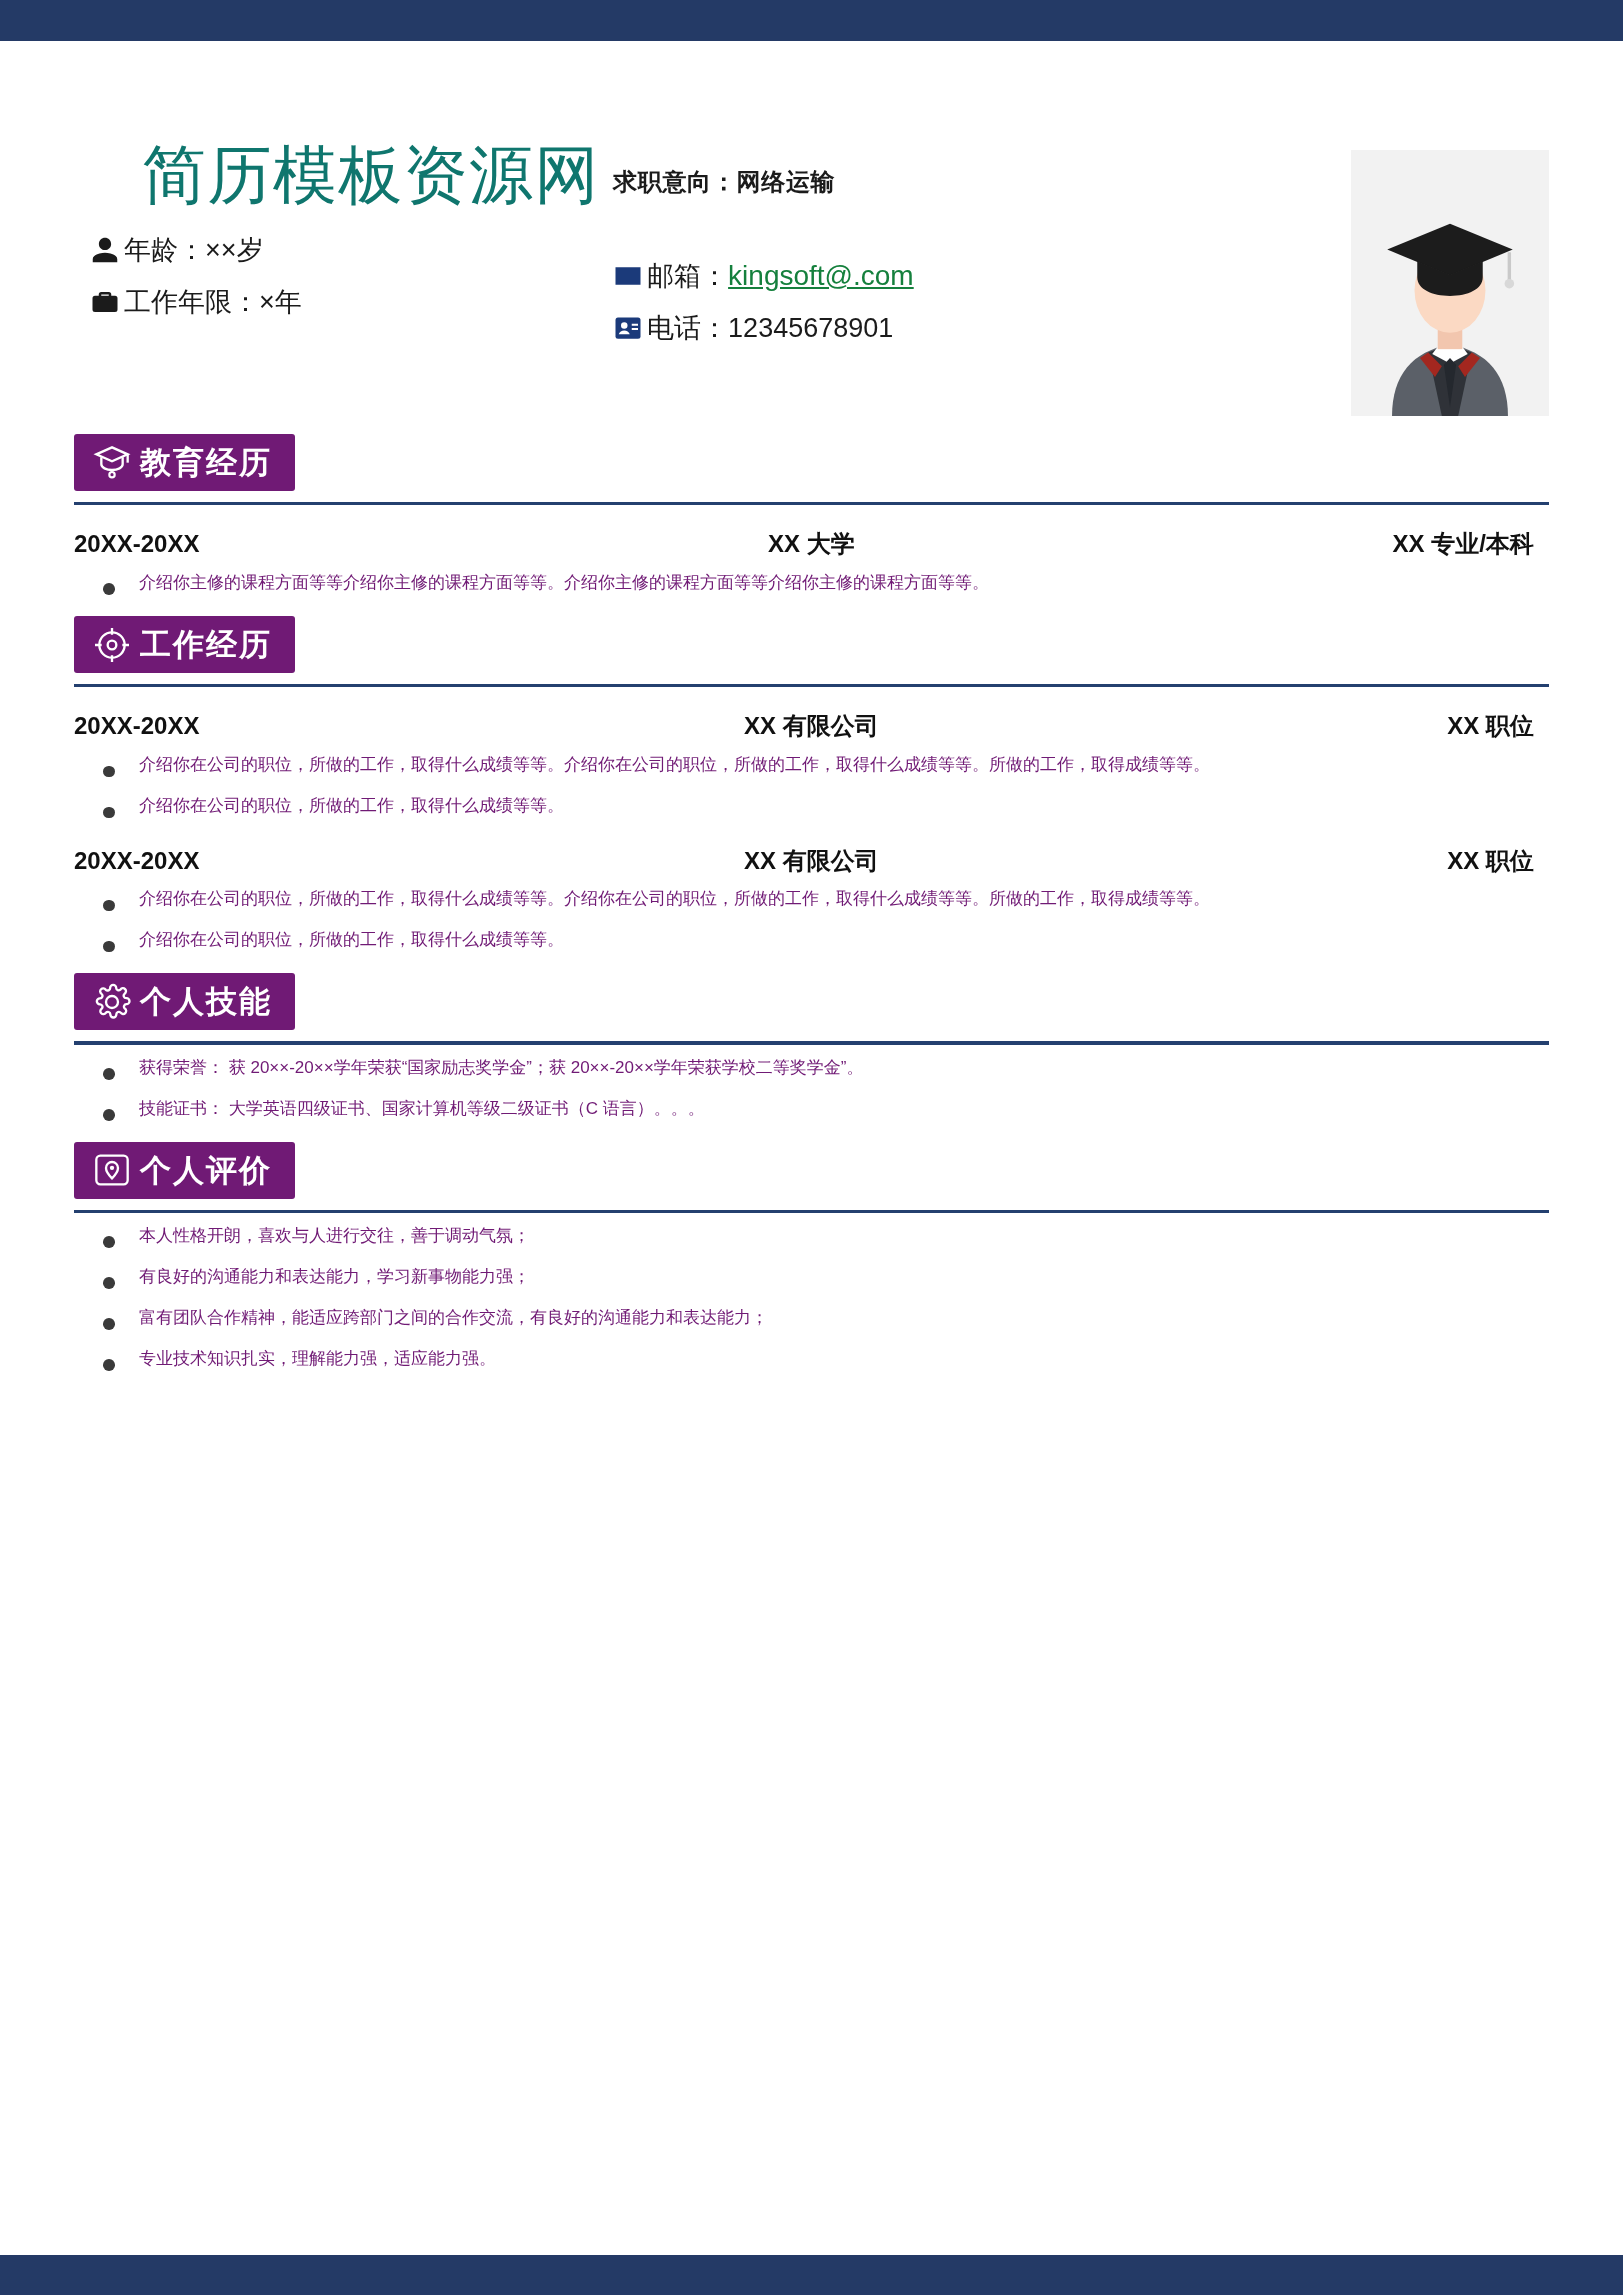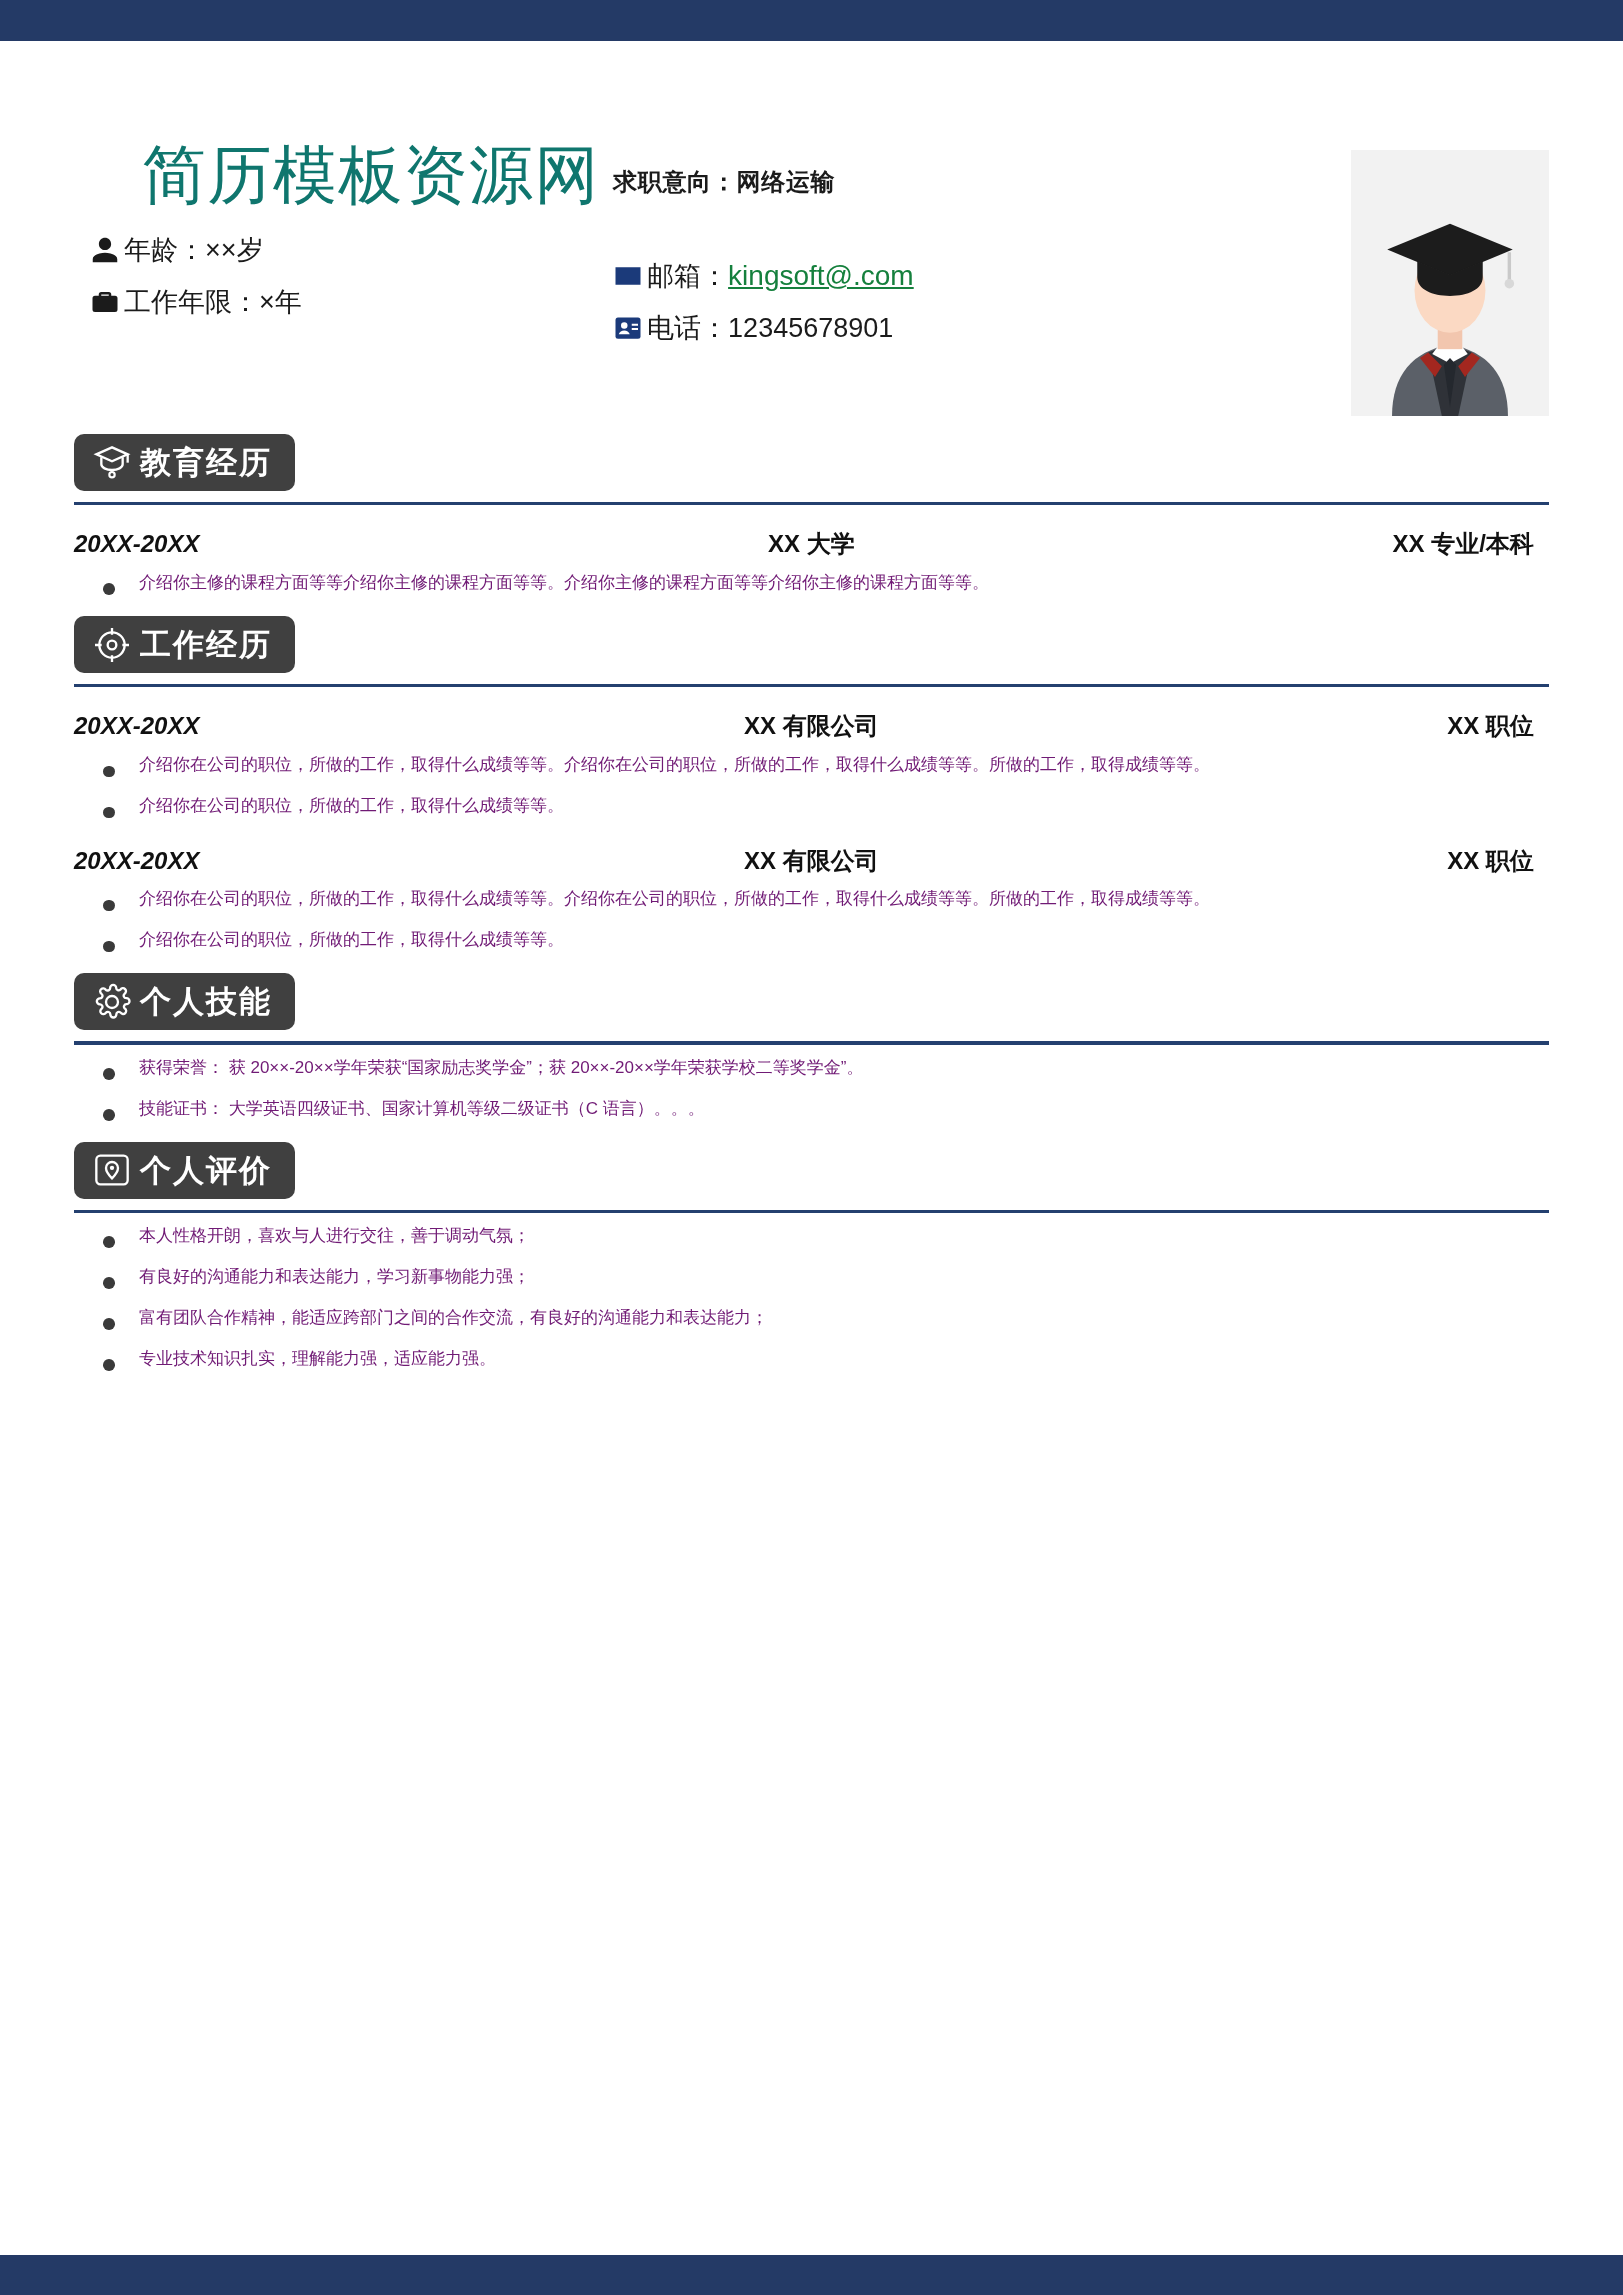--- a/index.html
+++ b/index.html
@@ -108,23 +108,23 @@
     height: 266px;
     background: #f1f1f1;
     overflow: hidden;
   }
 
   
   .section { margin-top: 17.7px; }
   .sec-head {
     display: inline-flex;
     align-items: center;
-    background: #404040;
+    background: #701a75;
     color: #ffffff;
-    border-radius: 10px;
+    border-radius: 3px;
     padding: 11px 23px 11px 17.7px;
     height: 35px;
     box-sizing: content-box;
   }
   .sec-head .sico {
     width: 40px;
     height: 40px;
     margin-right: 8.2px;
     flex: 0 0 auto;
   }
@@ -144,21 +144,21 @@
 
   
   .entry-row {
     display: flex;
     align-items: baseline;
     margin: 23px 0 6.8px 0;
     font-size: 24px;
     font-weight: bold;
     color: #111;
   }
-  .entry-row .e-date { width: 33.33%; text-align: left; font-style: italic; }
+  .entry-row .e-date { width: 33.33%; text-align: left; }
   .entry-row .e-org  { width: 33.33%; text-align: center; }
   .entry-row .e-role { width: 33.33%; text-align: right; padding-right: 15px; box-sizing: border-box;}
 
   
   ul.bullets {
     list-style: none;
     margin: 6.8px 0 0 0;
     padding: 0;
   }
   ul.bullets li {

